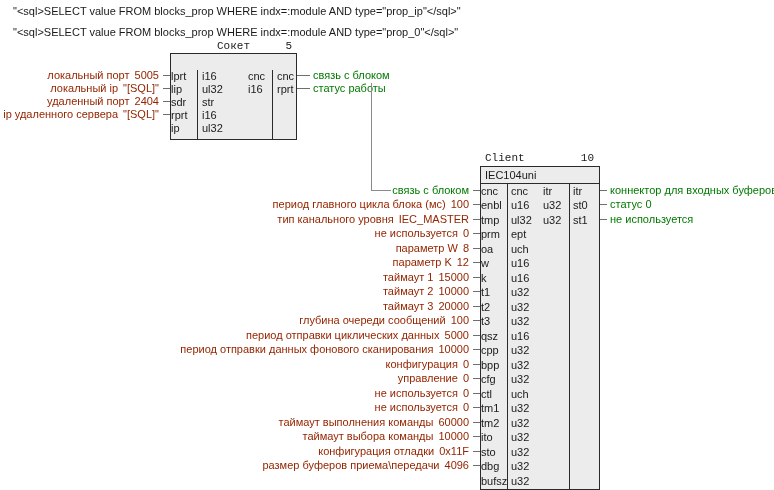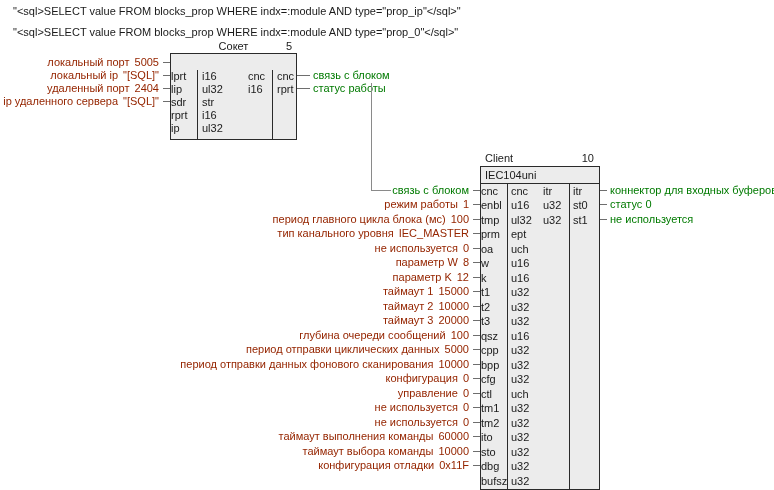--- a/index.html
+++ b/index.html
@@ -3,21 +3,21 @@
 <meta charset="utf-8">
 <style>
   * { margin:0; padding:0; box-sizing:border-box; }
   body { background:#ffffff; }
   #canvas {
     position:relative; width:774px; height:490px; background:#ffffff;
     font-family:"Liberation Sans", sans-serif; font-size:11px; color:#1a1a1a;
     overflow:hidden;
   }
   .sql { position:absolute; left:13px; white-space:pre; color:#1a1a1a; }
-  .inst { position:absolute; white-space:nowrap; color:#1a1a1a; }
+  .inst { position:absolute; white-space:nowrap; color:#1a1a1a;font-family:Liberation Mono, monospace; }
   .block { position:absolute; background:#ececec; border:1px solid #2a2a2a; }
   .btitle { border-bottom:1px solid #2a2a2a; display:flex; align-items:center;
             padding-left:4px; white-space:nowrap; overflow:hidden; }
   .vline { position:absolute; width:1px; background:#2a2a2a; }
   .rows { position:absolute; }
   .row { display:flex; align-items:center; white-space:nowrap; line-height:1; }
   .h13 { height:13px; } .h145 { height:14.5px; }
   .pname { width:27px; padding-left:0; overflow:hidden; flex:0 0 auto; }
   .b2col .pname { width:26px; }
   .ptype { padding-left:4px; }
@@ -85,21 +85,21 @@
           <span class="oname">cnc</span>
         </div>
 
         <div class="row h13">
           <span class="otype">i16</span>
           <span class="oname">rprt</span>
         </div>
       </div>
   </div>
 
-  <div class="rows" style="left:0;top:56px;width:170px">
+  <div class="rows" style="left:0;top:69px;width:170px">
 
       <div class="row h13 exl">
         <span class="lbl" data-kind="const">локальный порт</span>
         <span class="val">5005</span>
         <span class="tick in"></span>
       </div>
 
       <div class="row h13 exl">
         <span class="lbl" data-kind="const">локальный ip</span>
         <span class="val">"[SQL]"</span>
@@ -272,25 +272,20 @@
   </div>
 
   <div class="rows" style="left:0;top:183px;width:480px">
 
       <div class="row h145 exl">
         <span class="lbl" data-kind="wire">связь с блоком</span>
 
         <span class="tick in"></span>
       </div>
 
-      <div class="row h145 exl">
-        <span class="lbl" data-kind="const">режим работы</span>
-        <span class="val">1</span>
-        <span class="tick in"></span>
-      </div>
 
       <div class="row h145 exl">
         <span class="lbl" data-kind="const">период главного цикла блока (мс)</span>
         <span class="val">100</span>
         <span class="tick in"></span>
       </div>
 
       <div class="row h145 exl">
         <span class="lbl" data-kind="const">тип канального уровня</span>
         <span class="val">IEC_MASTER</span>
@@ -386,20 +381,25 @@
         <span class="val">10000</span>
         <span class="tick in"></span>
       </div>
 
       <div class="row h145 exl">
         <span class="lbl" data-kind="const">конфигурация отладки</span>
         <span class="val">0x11F</span>
         <span class="tick in"></span>
       </div>
 
+      <div class="row h145 exl">
+        <span class="lbl" data-kind="const">размер буферов приема\передачи</span>
+        <span class="val">4096</span>
+        <span class="tick in"></span>
+      </div>
     </div>
 
   <div class="rows" style="left:600px;top:183px;width:174px">
 
       <div class="row h145">
         <span class="tick in" style="margin-left:0;margin-right:0"></span>
         <span class="olbl">коннектор для входных буферов</span>
       </div>
 
       <div class="row h145">

